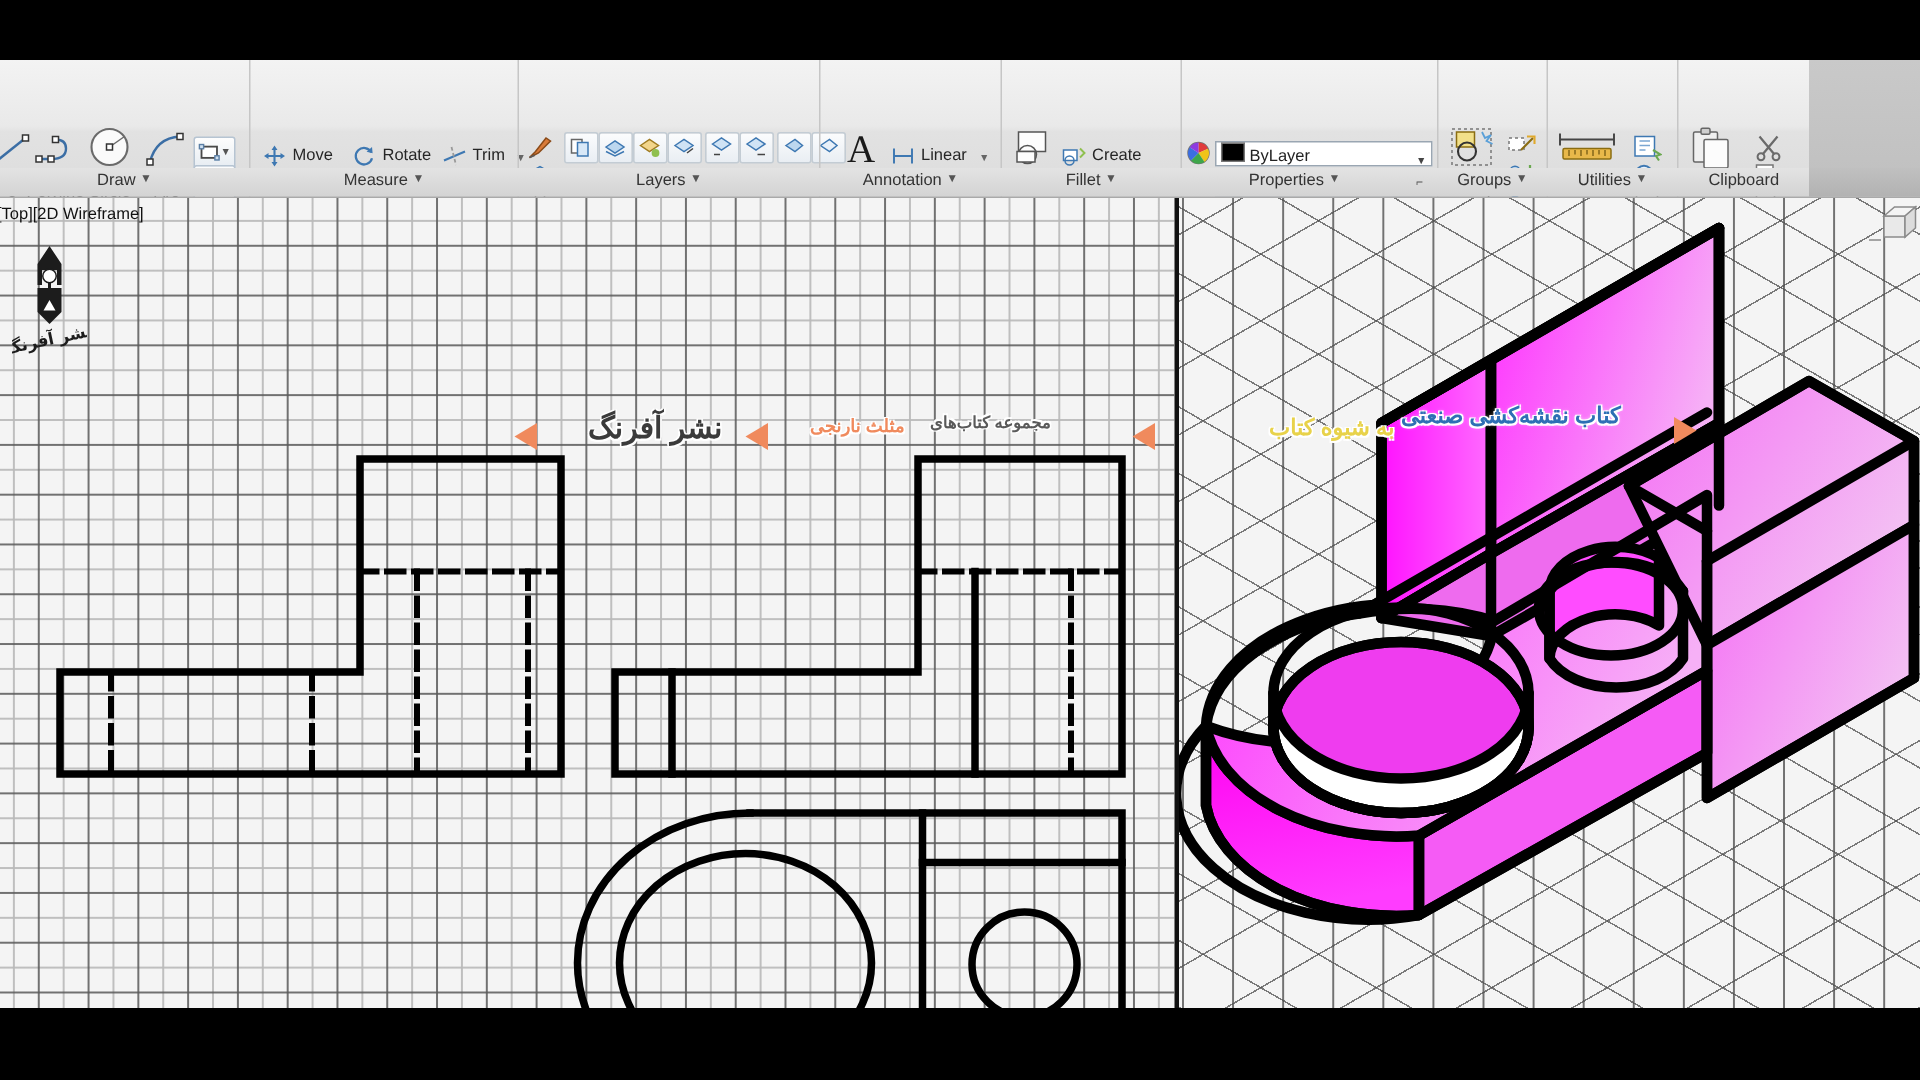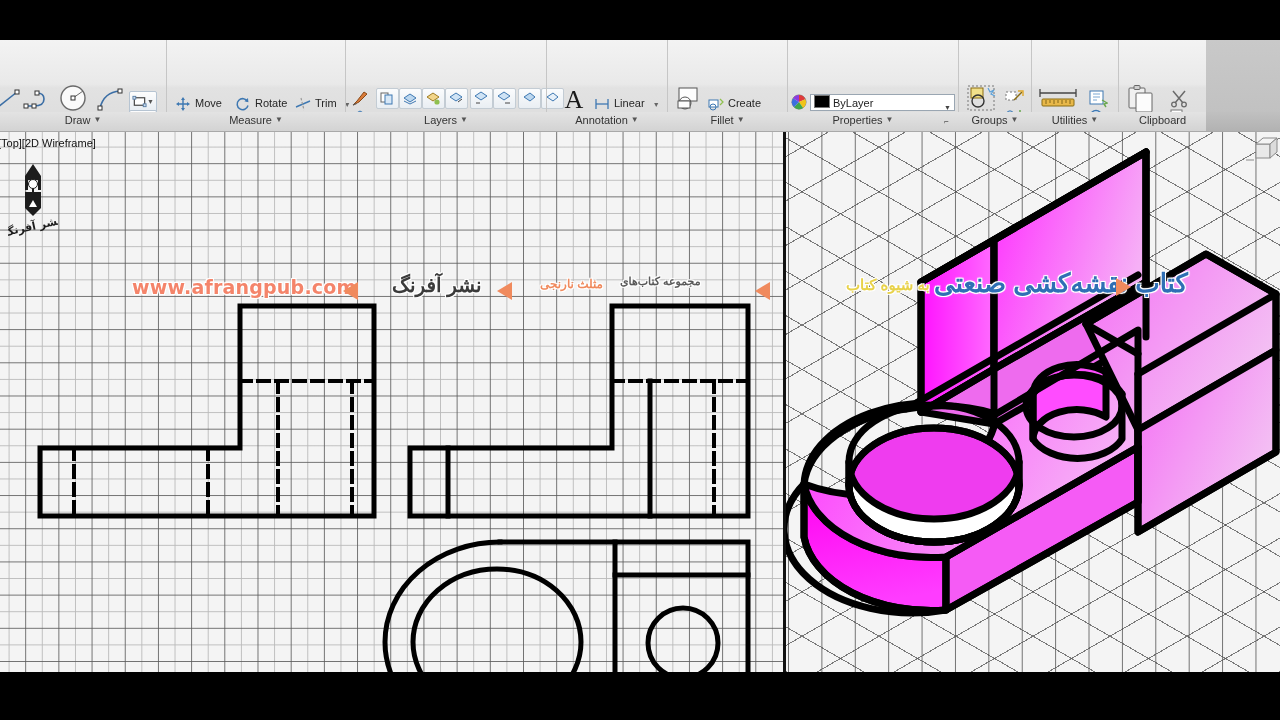--- a/index.html
+++ b/index.html
@@ -92,21 +92,21 @@
   .wm{position:absolute;z-index:12;white-space:nowrap;pointer-events:none;}
   .wm-url{font-family:"DejaVu Sans",sans-serif;font-weight:bold;font-size:19px;
     color:#f4846a;letter-spacing:.2px;
     text-shadow:-1px -1px 0 #fff,1px -1px 0 #fff,-1px 1px 0 #fff,1px 1px 0 #fff,0 0 2px #fff;}
   .wm-fa{font-size:20px;font-weight:bold;color:#3b3b3b;direction:rtl;
     text-shadow:-1px -1px 0 #fff,1px -1px 0 #fff,-1px 1px 0 #fff,1px 1px 0 #fff;}
   .wm-fa2{font-size:11px;font-weight:bold;color:#5a5a5a;direction:rtl;
     text-shadow:-1px -1px 0 #fff,1px -1px 0 #fff,-1px 1px 0 #fff,1px 1px 0 #fff;}
   .wm-or{font-size:12px;font-weight:bold;color:#f08a5d;direction:rtl;
     text-shadow:-1px -1px 0 #fff,1px -1px 0 #fff,-1px 1px 0 #fff,1px 1px 0 #fff;}
-  .wm-blue{font-size:26px;font-weight:bold;color:#2f6fb5;direction:rtl;
+  .wm-blue{font-size:15px;font-weight:bold;color:#2f6fb5;direction:rtl;
     text-shadow:-1px -1px 0 #fff,1px -1px 0 #fff,-1px 1px 0 #fff,1px 1px 0 #fff,0 0 3px #fff;}
   .wm-yel{font-size:15px;font-weight:bold;color:#e8d24a;direction:rtl;
     text-shadow:-1px -1px 0 #fff,1px -1px 0 #fff,-1px 1px 0 #fff,1px 1px 0 #fff;}
   .tri{position:absolute;width:0;height:0;border-top:9px solid transparent;
     border-bottom:9px solid transparent;border-right:15px solid #f08a5d;z-index:12;}
 </style>
 </head>
 <body>
 
 <div id="app">
@@ -554,21 +554,20 @@
       <div class="vplabel">[Top][2D Wireframe]</div>
 
       <svg style="position:absolute;left:8px;top:30px;width:50px;height:80px;z-index:11" viewBox="0 0 50 80">
         <path d="M25 2 L33 14 L33 28 L30 28 L30 18 L26 18 L26 30 L24 30 L24 18 L20 18 L20 28 L17 28 L17 14 Z" fill="#1c1c1c"></path>
         <circle cx="25" cy="22" r="4.5" fill="#fff" stroke="#1c1c1c" stroke-width="1"></circle>
         <path d="M17 30 L33 30 L33 46 L25 54 L17 46 Z" fill="#1c1c1c"></path>
         <path d="M25 38 L29 45 L21 45 Z" fill="#fff"></path>
         <text x="25" y="68" font-family="DejaVu Sans, sans-serif" font-size="11" font-weight="bold" fill="#1c1c1c" text-anchor="middle" transform="rotate(-12 25 68)">نشر آفرنگ</text>
       </svg>
 
-      <div class="wm wm-url" style="left:132px;top:144px;">www.afrangpub.com</div>
       <div class="tri" style="left:343px;top:150px;"></div>
       <div class="wm wm-fa" style="left:392px;top:141px;">نشر آفرنگ</div>
       <div class="tri" style="left:497px;top:150px;"></div>
       <div class="wm wm-or" style="left:540px;top:145px;">مثلث نارنجی</div>
       <div class="wm wm-fa2" style="left:620px;top:143px;">مجموعه کتاب‌های</div>
       <div class="tri" style="left:755px;top:150px;"></div>
 
       <svg class="draw" style="left:0;top:0;width:783px;height:540px;z-index:10" viewBox="0 0 783 540">
         <g stroke="#000" fill="none" stroke-linecap="square">
 

